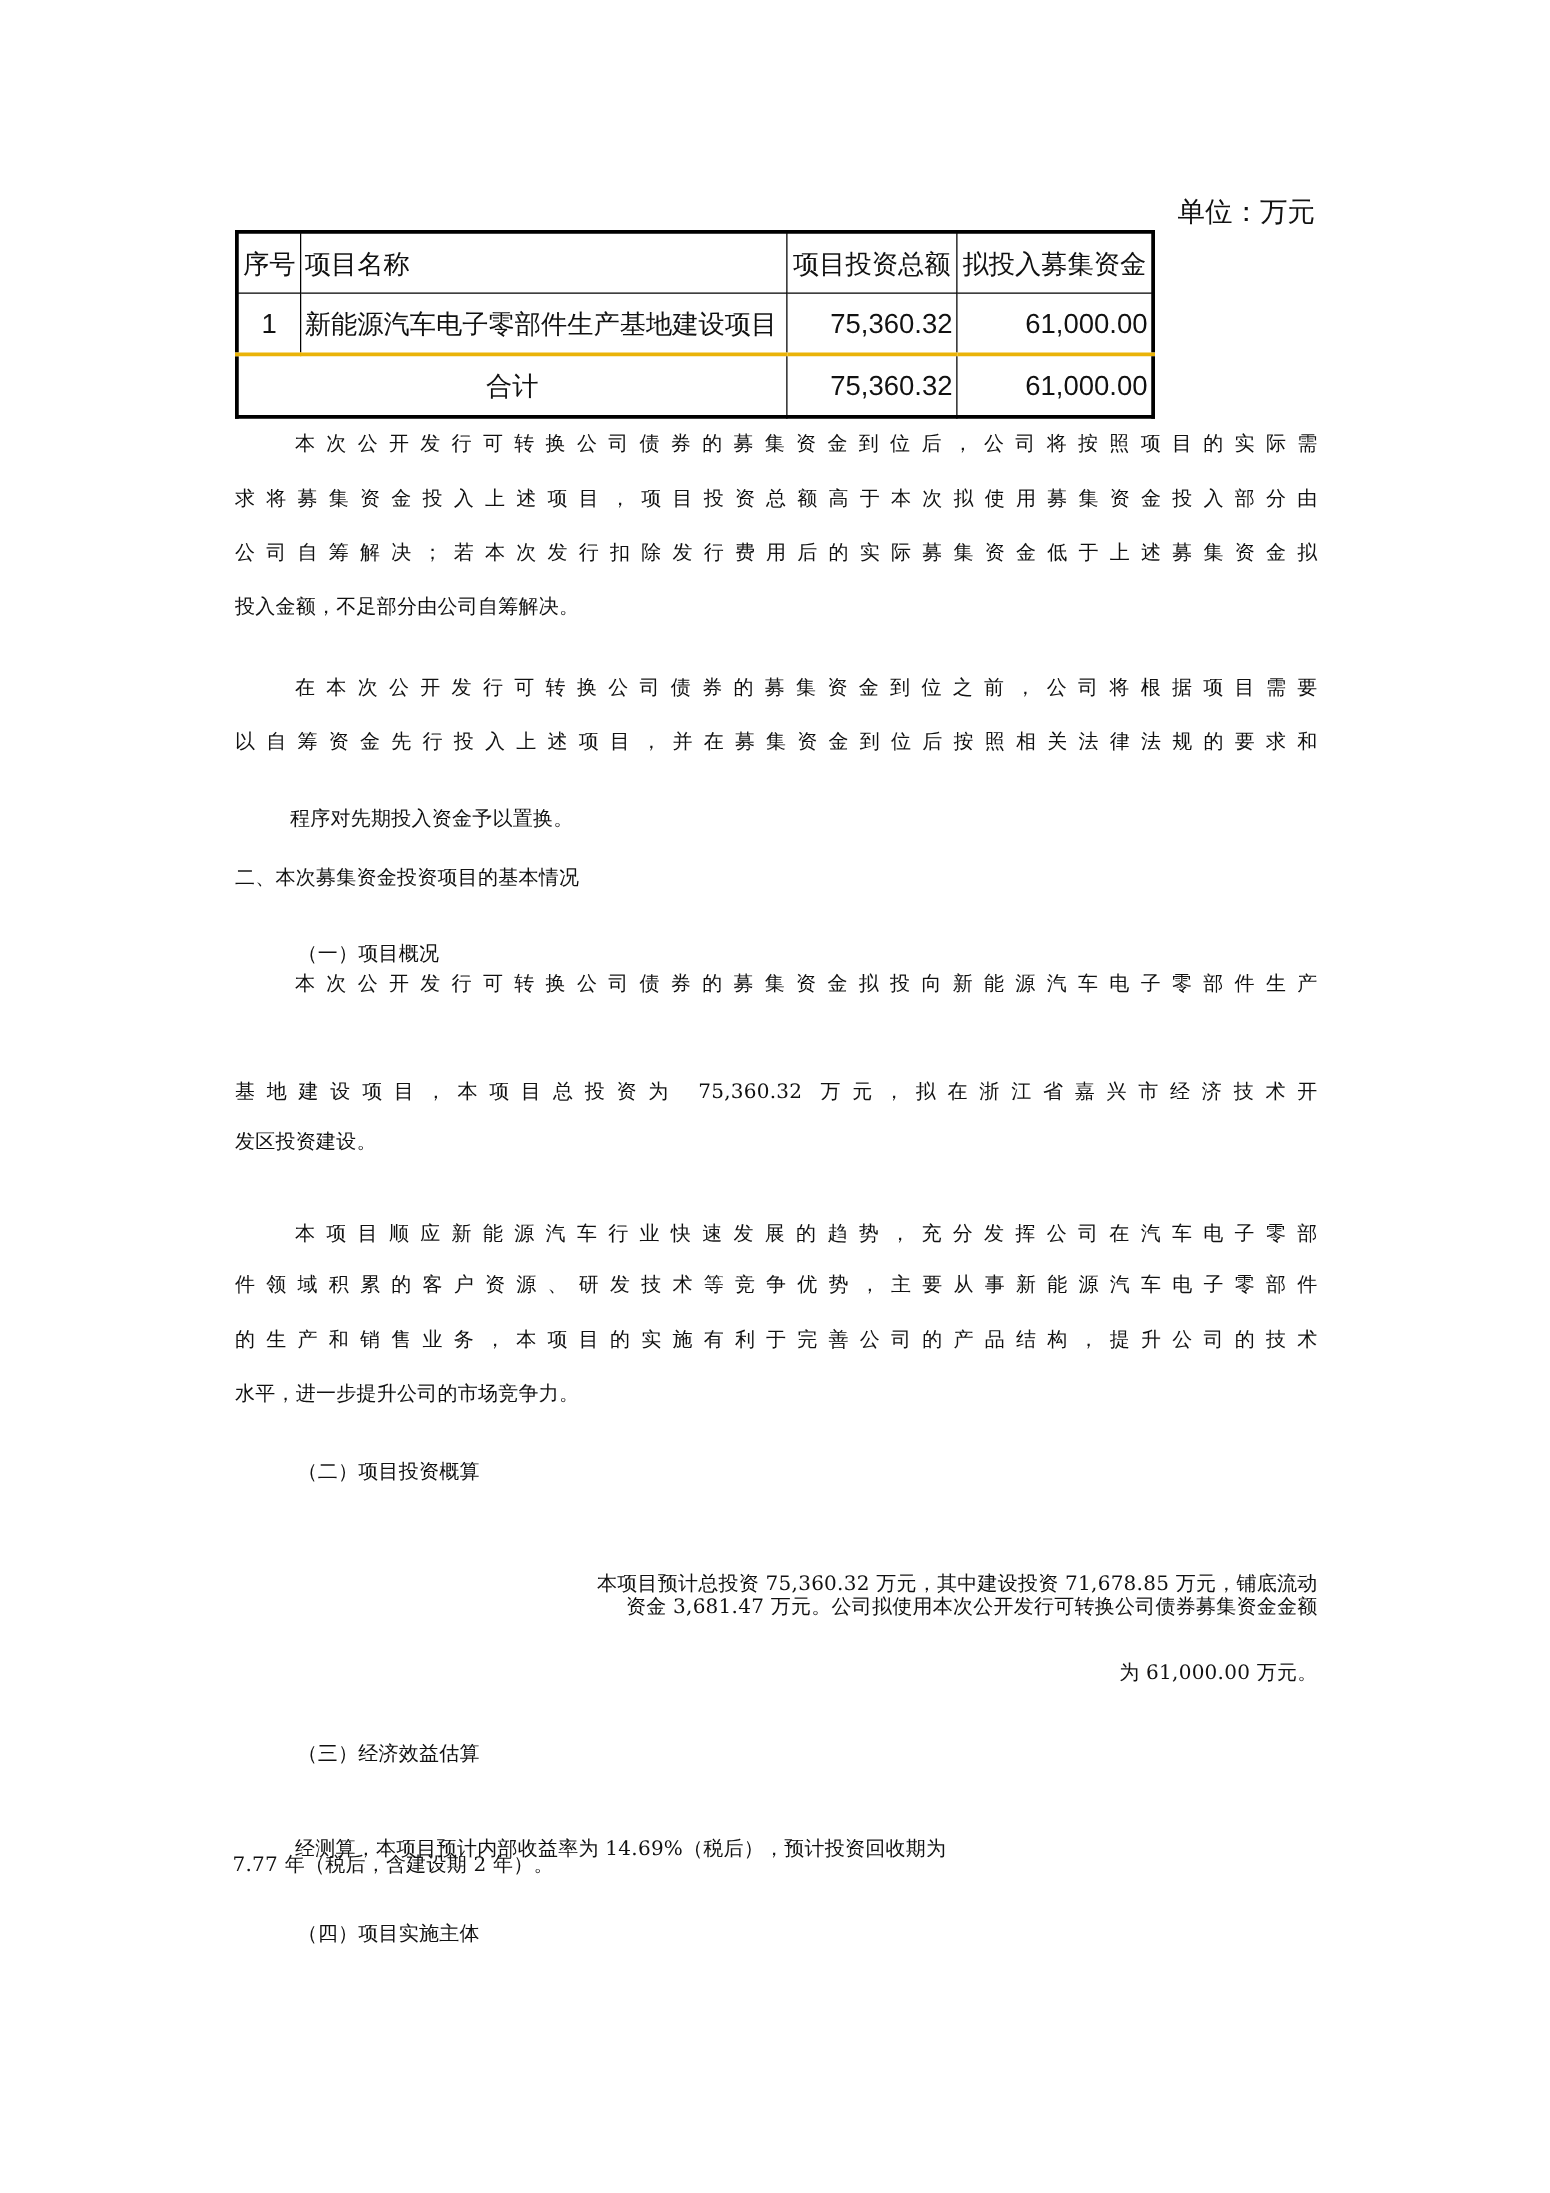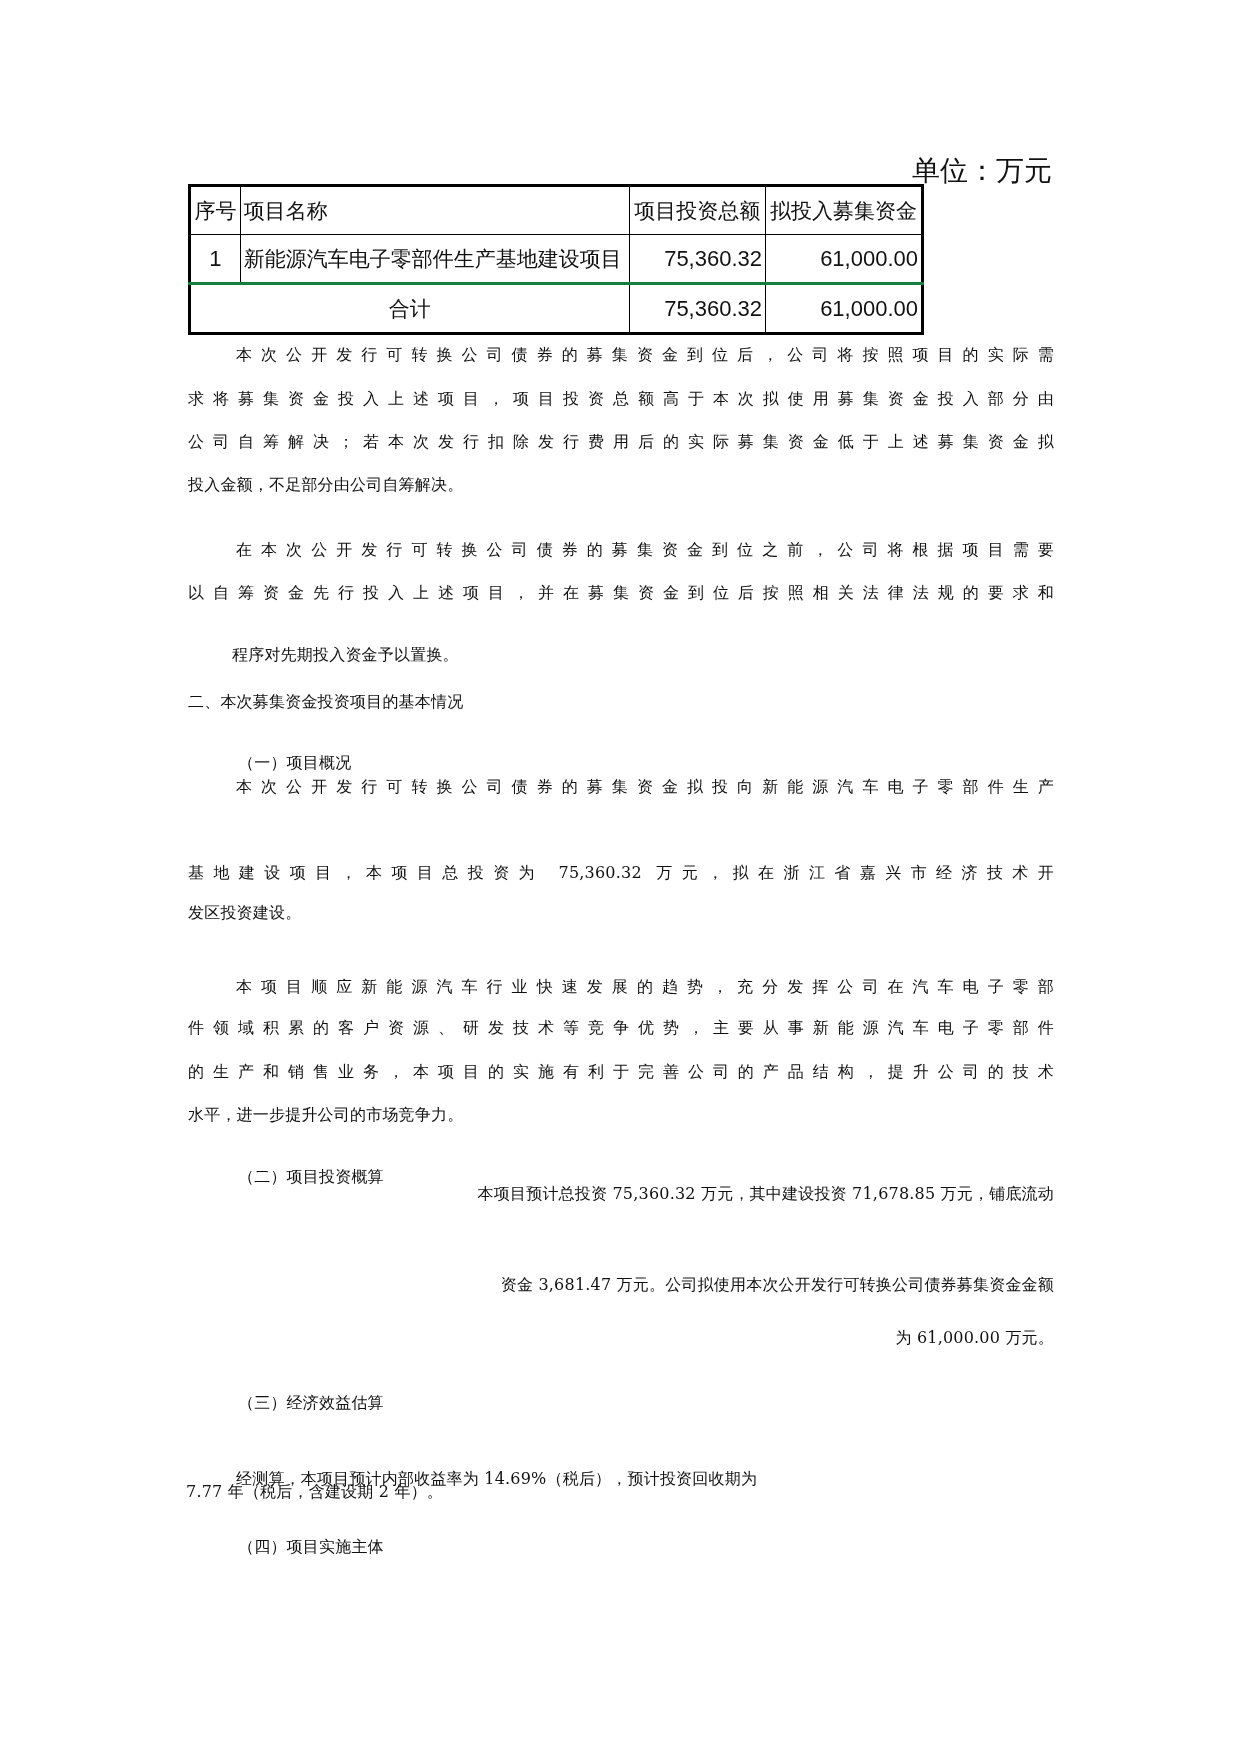--- a/index.html
+++ b/index.html
@@ -10,33 +10,33 @@
   }
   .line {
     position: absolute; left: 188px; width: 866px;
     font-size: 16px; line-height: 30px; height: 30px;
     white-space: nowrap; letter-spacing: 0.2px;
   }
   .justify { text-align: justify; text-align-last: justify; }
   .right { text-align: right; }
   .unit {
     position: absolute; right: 188px; top: 157px;
-    font-size: 28px; line-height: 28px; white-space: nowrap;
+    font-size: 22px; line-height: 28px; white-space: nowrap;
   }
   table.fund {
     position: absolute; left: 188px; top: 184px;
     width: 736px; border-collapse: collapse;
     border: 3px solid #000;
     font-size: 21px;
   }
   table.fund td, table.fund th {
     border: 1.5px solid #000; height: 47px; padding: 0 3px;
     font-weight: normal; white-space: nowrap;
   }
-  table.fund tr.total td { border-top: 3px solid #15803d; }
+  table.fund tr.total td { border-top: 3px solid #eab308; }
   .c-seq { width: 54px; text-align: center; }
   .c-name { width: 435px; text-align: left; }
   .c-total { width: 176px; text-align: right; }
   .c-raise { width: 176px; text-align: right; }
   th.c-name { text-align: left; }
   th.c-total, th.c-raise { text-align: center; }
   td.numcell { font-family: "Liberation Sans", sans-serif; font-size: 22px; padding-right: 1px; }
   td.bold { font-weight: bold; }
   .center { text-align: center; }
 </style>
@@ -93,21 +93,21 @@
 <div>
   <div class="line justify" style="top:972px; left:236px; width:818px;">本项目顺应新能源汽车行业快速发展的趋势，充分发挥公司在汽车电子零部</div>
   <div class="line justify" style="top:1013px;">件领域积累的客户资源、研发技术等竞争优势，主要从事新能源汽车电子零部件</div>
   <div class="line justify" style="top:1057px;">的生产和销售业务，本项目的实施有利于完善公司的产品结构，提升公司的技术</div>
   <div class="line" style="top:1100px;">水平，进一步提升公司的市场竞争力。</div>
 </div>
 
 <div class="line" style="top:1162px; left:238px;">（二）项目投资概算</div>
 
 <div>
-  <div class="line right" style="top:1179px;text-align:right;">本项目预计总投资 75,360.32 万元，其中建设投资 71,678.85 万元，铺底流动</div>
+  <div class="line right" style="top:1252px;text-align:right;">本项目预计总投资 75,360.32 万元，其中建设投资 71,678.85 万元，铺底流动</div>
   <div class="line right" style="top:1270px;">资金 3,681.47 万元。公司拟使用本次公开发行可转换公司债券募集资金金额</div>
   <div class="line right" style="top:1323px;">为 61,000.00 万元。</div>
 </div>
 
 <div class="line" style="top:1388px; left:238px;">（三）经济效益估算</div>
 
 <div>
   <div class="line" style="top:1464px; left:236px; width:800px;">经测算，本项目预计内部收益率为 14.69%（税后），预计投资回收期为</div>
   <div class="line" style="top:1477px; left:186px;">7.77 年（税后，含建设期 2 年）。</div>
 </div>

